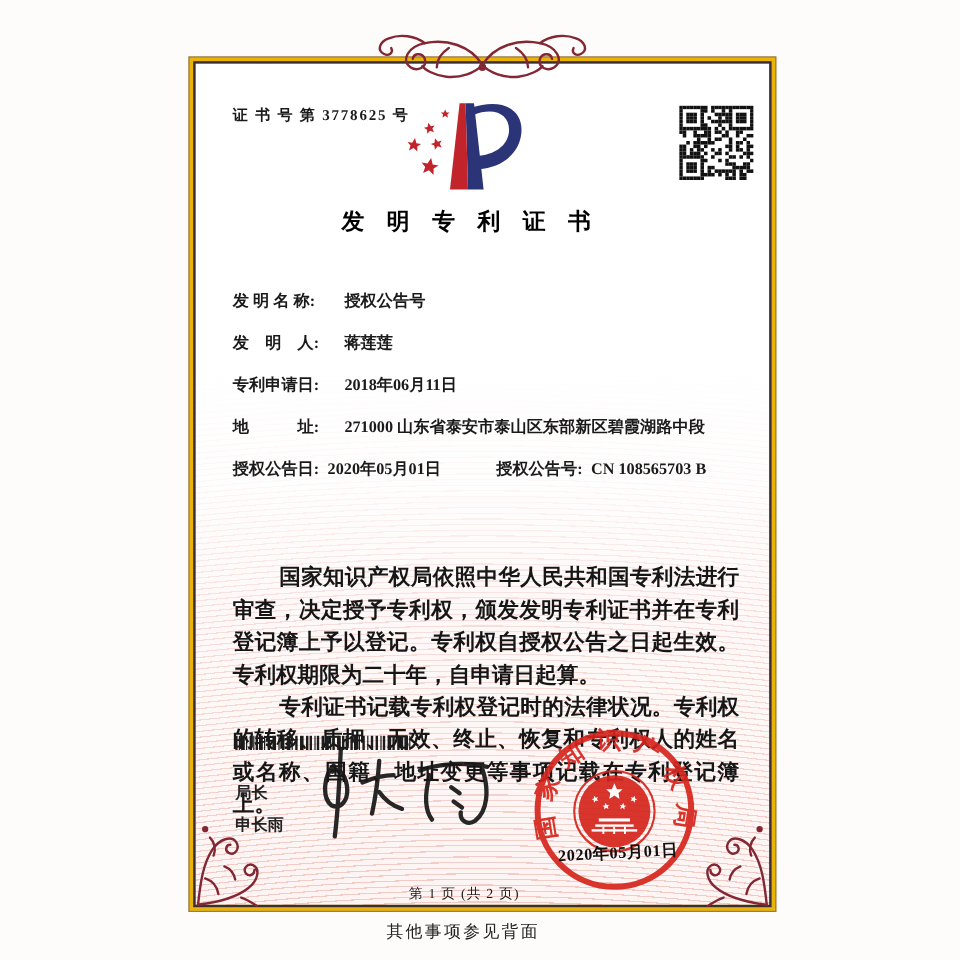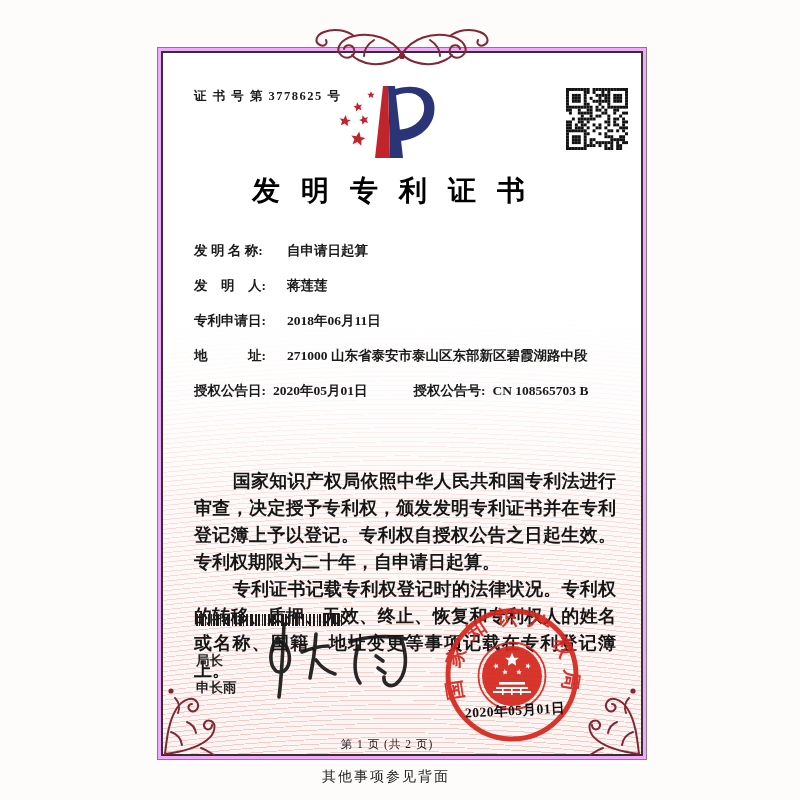--- a/index.html
+++ b/index.html
@@ -4,21 +4,21 @@
 <style>
   html,body{margin:0;padding:0;background:#ffffff;}
   .page{
     position:relative;width:800px;height:800px;margin:0 auto;overflow:hidden;
     background:#fdfcfb;
     font-family:"Liberation Serif","DejaVu Serif",serif;color:#1a1a1a;
   }
   
   .certificate{
     position:absolute;left:157px;top:47px;width:490px;height:713px;box-sizing:border-box;
-    border:1px solid #8d797c;background:#f0abfc;padding:3px;
+    border:1px solid #8d797c;background:#eab308;padding:3px;
   }
   .cert-inner{
     position:absolute;inset:3px;border:2px solid #3a2d33;
     background:
       linear-gradient(180deg,#ffffff 0%,#ffffff 36%,rgba(255,255,255,.85) 50%,
                       rgba(255,255,255,.42) 66%,rgba(255,255,255,.06) 100%),
       repeating-radial-gradient(ellipse 260% 130% at 50% 245%,
                       #f2c6c0 0 1.3px,#fdf4f2 1.3px 6.4px);
   }
   
@@ -26,21 +26,21 @@
     width:212px;height:46px;z-index:4;}
   .corner{position:absolute;bottom:3px;width:64px;height:78px;z-index:3;}
   .corner.left{left:3px;}
   .corner.right{right:3px;transform:scaleX(-1);}
   
   .cert-no{position:absolute;left:36px;top:40px;font-size:12.5px;font-weight:600;
     letter-spacing:1.5px;z-index:2;}
   .logo{position:absolute;left:168px;top:32px;width:124px;height:86px;z-index:2;}
   .qr{position:absolute;left:408px;top:40px;width:62px;height:62px;z-index:2;}
   .title{position:absolute;left:2px;right:22px;top:124px;text-align:center;
-    font-size:28px;font-weight:700;letter-spacing:7px;color:#000;z-index:2;}
+    font-size:19px;font-weight:700;letter-spacing:7px;color:#000;z-index:2;}
   
   .fields{position:absolute;left:36px;top:194px;right:26px;z-index:2;}
   .frow{height:15px;margin-bottom:20px;font-size:13.5px;font-weight:600;
     white-space:nowrap;}
   .frow .lab{display:inline-block;min-width:86px;}
   .frow .val{margin-left:7px;}
   .grant-pair{display:inline-block;}
   .grant-pair + .grant-pair{margin-left:46px;}
   
   .paras{position:absolute;left:36px;right:30px;top:420px;z-index:2;
@@ -343,21 +343,21 @@
             <rect x="45" y="60" width="3" height="3"></rect>
             <rect x="51" y="60" width="3" height="3"></rect>
             <rect x="54" y="60" width="3" height="3"></rect>
           </g>
         </svg></div>
 
     <div class="title">发 明 专 利 证 书</div>
 
     <div class="fields">
       <div class="frow">
-        <span class="lab">发 明 名 称:</span><span class="val">自申请日起算</span>
+        <span class="lab">发 明 名 称:</span><span class="val">授权公告号</span>
       </div>
       <div class="frow">
         <span class="lab">发　明　人:</span><span class="val">蒋莲莲</span>
       </div>
       <div class="frow">
         <span class="lab">专利申请日:</span><span class="val">2018年06月11日</span>
       </div>
       <div class="frow">
         <span class="lab">地　　　址:</span><span class="val">271000 山东省泰安市泰山区东部新区碧霞湖路中段</span>
       </div>

